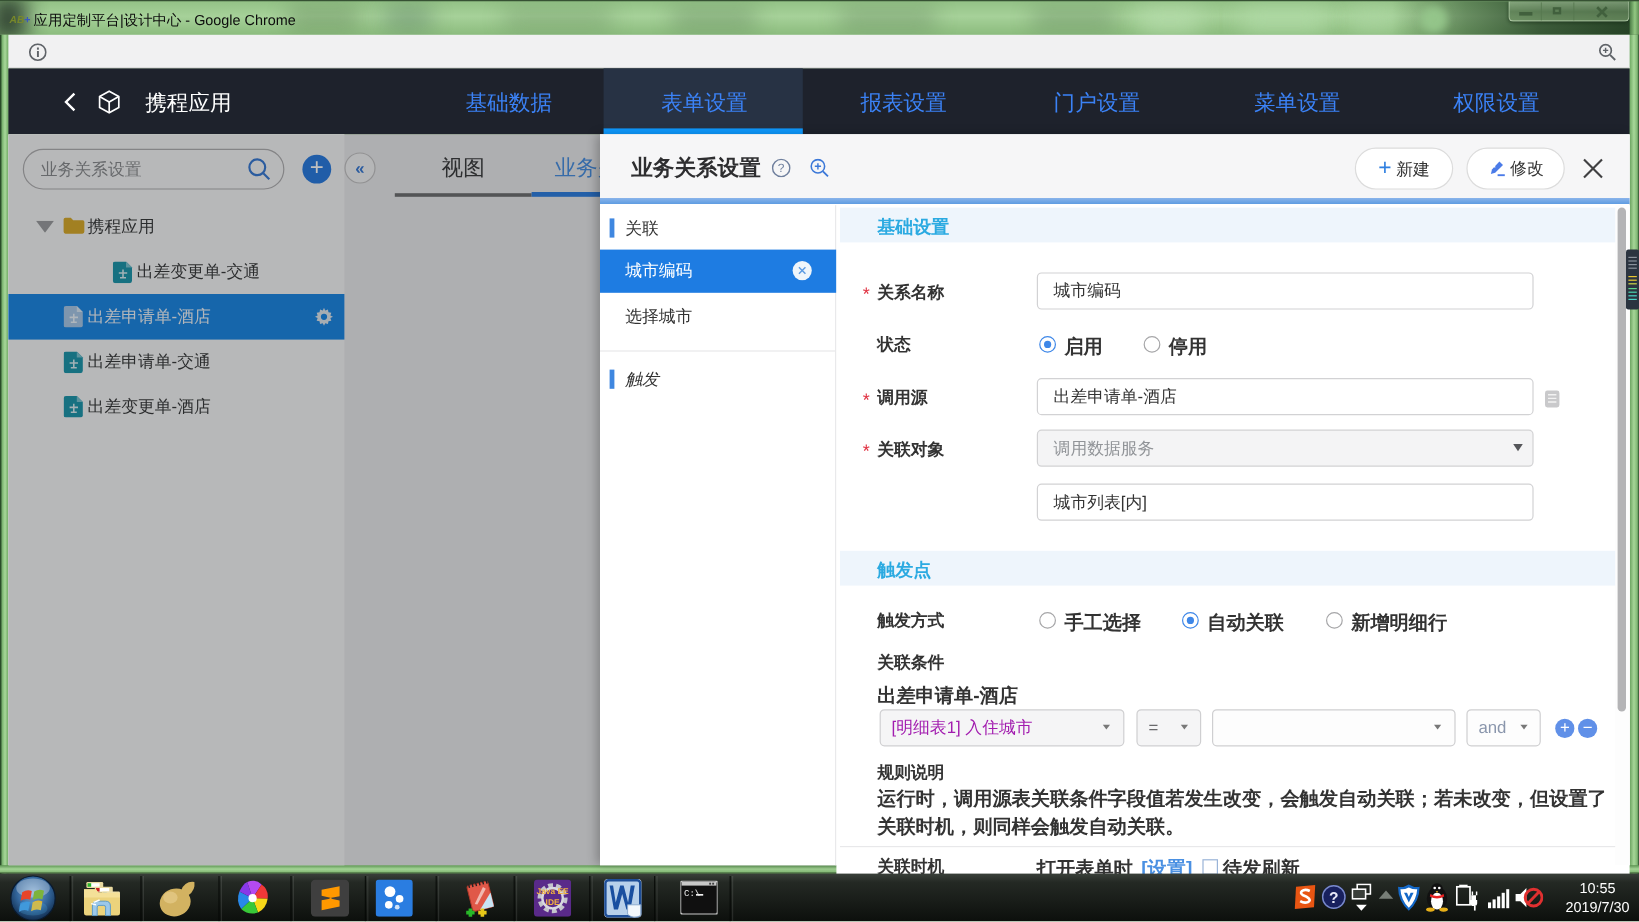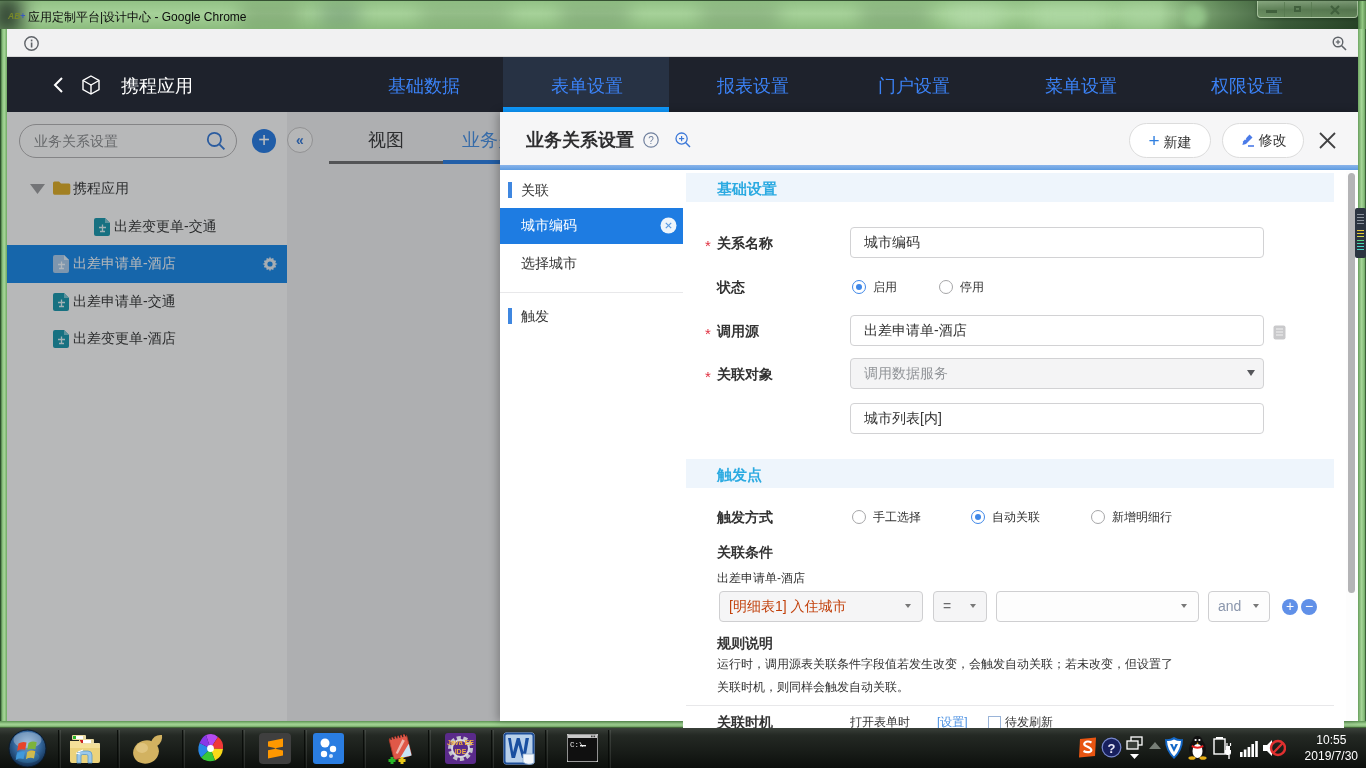--- a/index.html
+++ b/index.html
@@ -53,34 +53,34 @@
   #dlg-title { left:26px; top:16px; font-size:18px; font-weight:bold; color:#2e2e30; }
   .pillbtn { position:absolute; top:11px; height:35px; border:1px solid #dcdcdc; border-radius:18px;
      background:#fff; font-size:14px; color:#333; text-align:center; line-height:33px; }
   #dlg-close { left:817px; top:18px; width:21px; height:21px; }
   
   #dlg-menu { left:0; top:59px; width:197px; height:550px; background:#fff; border-right:1px solid #e4e4e6; }
   .dmitem { position:absolute; left:0; width:197px; height:37px; font-size:14px; color:#333; }
   .dmbar { position:absolute; left:8px; width:4px; height:16px; background:#3f87e0; }
   #dm-sel { background:#1e7ce2; color:#fff; }
   
-  #dlg-body { left:183px; top:59px; width:661px; height:572px; background:#fff; overflow:hidden; }
+  #dlg-body { left:197px; top:59px; width:661px; height:572px; background:#fff; overflow:hidden; }
   .band { position:absolute; left:3px; width:648px; height:29px; background:#eef5fc; }
   .bandtxt { position:absolute; left:31px; top:7px; font-size:15px; font-weight:bold; color:#2baae1; }
   .flabel { position:absolute; left:34px; font-size:14px; font-weight:bold; color:#333; }
   .star { position:absolute; left:-12px; top:1.5px; color:#e03040; font-size:15px; font-weight:normal; }
   .finput { position:absolute; left:167px; width:414px; height:31px; border:1px solid #d2d2d4; border-radius:4px;
      background:#fff; font-size:14px; color:#333; line-height:29px; padding-left:13px; }
   .fdisabled { background:#f4f4f5; color:#919498; }
   .radio { position:absolute; width:14px; height:14px; border-radius:50%; border:1px solid #a6a6a8; background:#fff; }
   .radio.on { border-color:#3e87e8; }
   .radio.on::after { content:""; position:absolute; left:3px; top:3px; width:6px; height:6px; border-radius:50%; background:#3e87e8; }
-  .rlabel { position:absolute; font-size:12px; color:#333; }
+  .rlabel { position:absolute; font-size:16px; color:#333;font-weight:bold; }
   .ddn { position:absolute; height:31px; border:1px solid #cfcfd1; border-radius:4px; background:#f5f5f6;
-      font-size:14px; color:#c2410c; line-height:29px; padding-left:9px; }
+      font-size:14px; color:#a21caf; line-height:29px; padding-left:9px; }
   .caret { position:absolute; width:0; height:0; border-left:3.5px solid transparent; border-right:3.5px solid transparent; border-top:4.5px solid #787878; }
   .circbtn { position:absolute; width:16px; height:16px; border-radius:50%; color:#fff; font-size:14px; text-align:center; line-height:15px; }
   
   #dlg-sbtrack { left:846px; top:59px; width:12px; height:550px; background:#fdfdfd; }
   #dlg-sbthumb { left:848px; top:61px; width:7px; height:420px; background:#b4b4b6; border-radius:4px; }
 
   
   #taskbar { left:0; top:728px; width:1366px; height:40px;
      background:linear-gradient(180deg,#3a403a 0%,#242924 18%,#181c18 60%,#0c0f0c 100%); }
   #clock { right:8px; top:4px; color:#fff; font-size:12px; text-align:center; line-height:16px; }
@@ -252,21 +252,21 @@
           <svg class="abs" style="left:160px;top:9px" width="17" height="17" viewBox="0 0 17 17">
             <circle cx="8.5" cy="8.5" r="8" fill="#eef5fb"></circle>
             <line x1="5.8" y1="5.8" x2="11.2" y2="11.2" stroke="#5a9ae2" stroke-width="1.2"></line>
             <line x1="11.2" y1="5.8" x2="5.8" y2="11.2" stroke="#5a9ae2" stroke-width="1.2"></line>
           </svg>
         </div>
         <div class="dmitem" style="top:76px;text-align:center;">
             <div style="position:absolute;left:21px;top:8px;">选择城市</div>
           </div>
         <div class="abs" style="left:0;top:121px;width:196px;height:1px;background:#e8e8ea;"></div>
-        <div class="dmitem" style="top:136px;">
+        <div class="dmitem" style="top:136px;font-style:italic;">
             <div class="dmbar" style="top:1px;"></div>
             <div style="position:absolute;left:21px;top:1px;">触发</div>
           </div>
       </div>
 
       <div class="abs" id="dlg-body">
 
         <div class="band" style="top:2px;">
             <div class="bandtxt">基础设置</div>
           </div>

